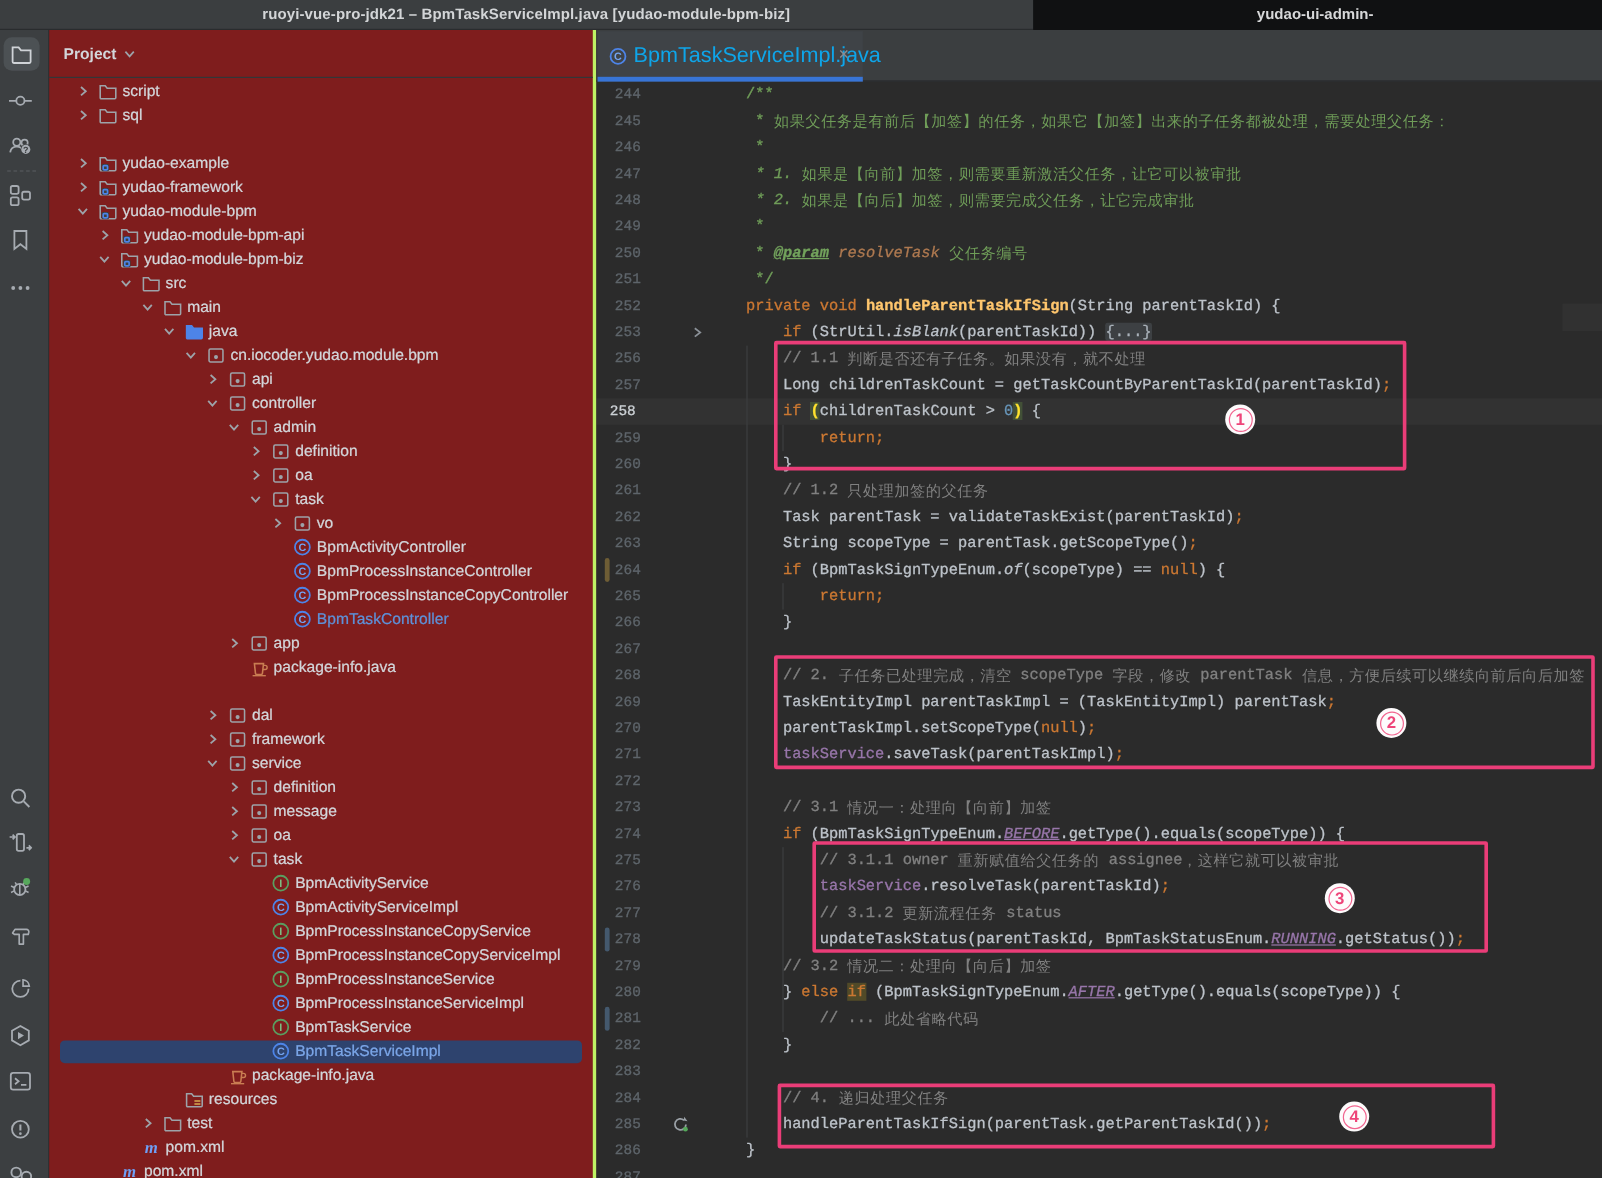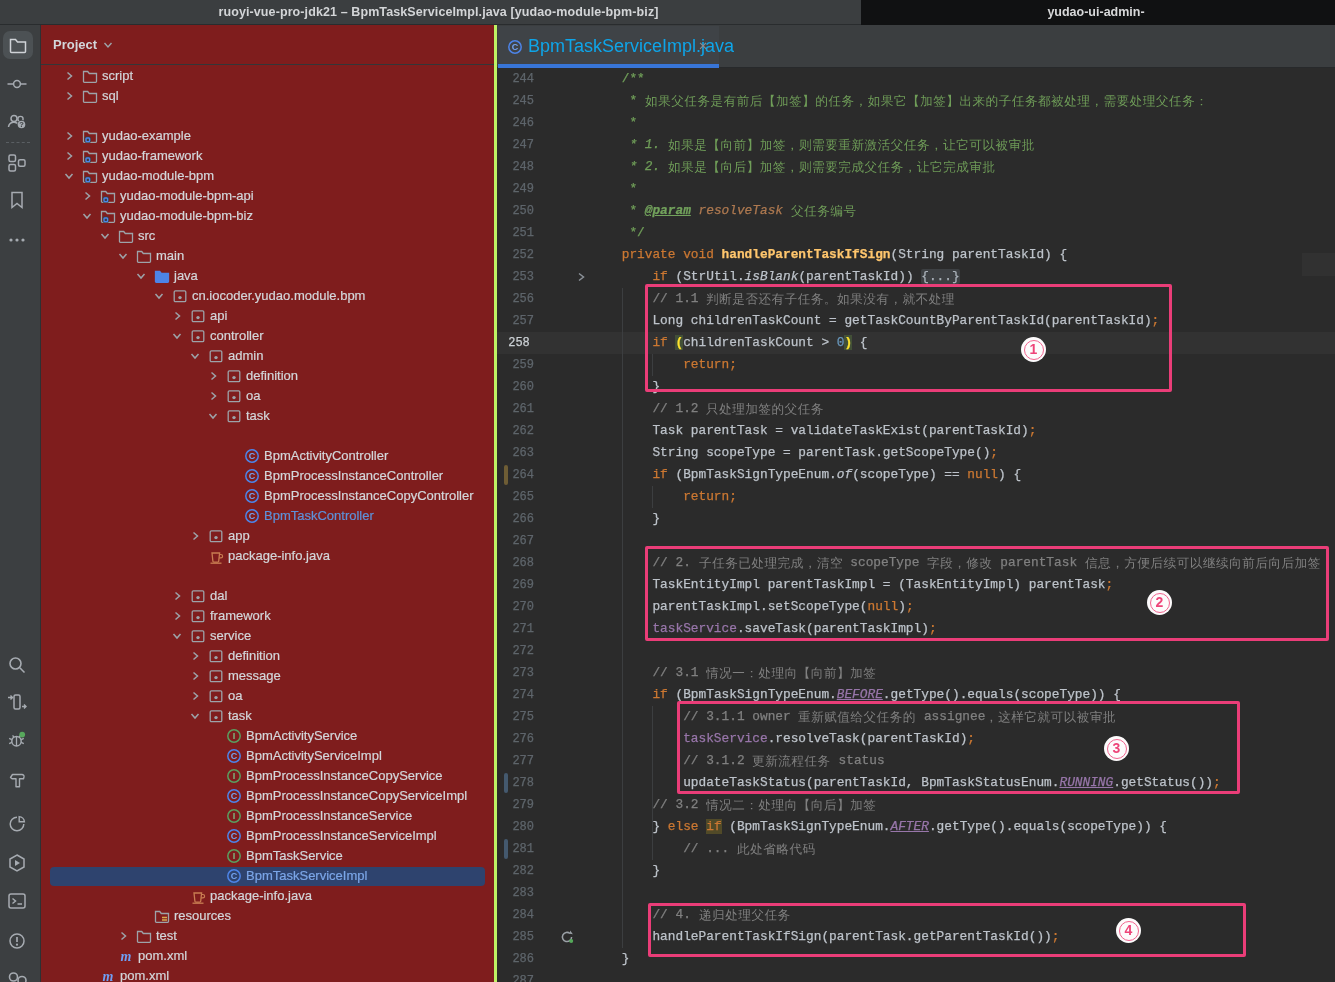--- a/index.html
+++ b/index.html
@@ -376,20 +376,30 @@
 <div class="trow" style="top:381px">
         <svg class="abs" style="left:167px;top:5px" width="10" height="10" viewBox="0 0 10 10">
           <path d="M1.5 3 L5 7 L8.5 3" fill="none" stroke="#9da3a9" stroke-width="1.5"></path>
         </svg>
         <svg class="abs" style="left:185px;top:2px" width="16" height="16" viewBox="0 0 16 16">
           <rect x="2.2" y="2.8" width="11.6" height="10.8" rx="1.2" fill="none" stroke="#9da3a9" stroke-width="1.3"></rect>
           <circle cx="8" cy="9.6" r="1.7" fill="#9da3a9"></circle>
         </svg>
         <span class="tl" style="left:205px">task</span>
       </div>
+<div class="trow" style="top:401px">
+        <svg class="abs" style="left:185px;top:5px" width="10" height="10" viewBox="0 0 10 10">
+          <path d="M3.5 1.5 L7.5 5 L3.5 8.5" fill="none" stroke="#9da3a9" stroke-width="1.5"></path>
+        </svg>
+        <svg class="abs" style="left:203px;top:2px" width="16" height="16" viewBox="0 0 16 16">
+          <rect x="2.2" y="2.8" width="11.6" height="10.8" rx="1.2" fill="none" stroke="#9da3a9" stroke-width="1.3"></rect>
+          <circle cx="8" cy="9.6" r="1.7" fill="#9da3a9"></circle>
+        </svg>
+        <span class="tl" style="left:223px">vo</span>
+      </div>
 <div class="trow" style="top:421px">
         <svg class="abs" style="left:203px;top:2px" width="16" height="16" viewBox="0 0 16 16">
           <circle cx="8" cy="8" r="6.2" fill="none" stroke="#4d84e8" stroke-width="1.5"></circle>
           <text x="8" y="11.2" text-anchor="middle" font-family="Liberation Sans" font-size="9" font-weight="bold" fill="#74a4f2">C</text>
         </svg>
         <span class="tl" style="left:223px">BpmActivityController</span>
       </div>
 <div class="trow" style="top:441px">
         <svg class="abs" style="left:203px;top:2px" width="16" height="16" viewBox="0 0 16 16">
           <circle cx="8" cy="8" r="6.2" fill="none" stroke="#4d84e8" stroke-width="1.5"></circle>

